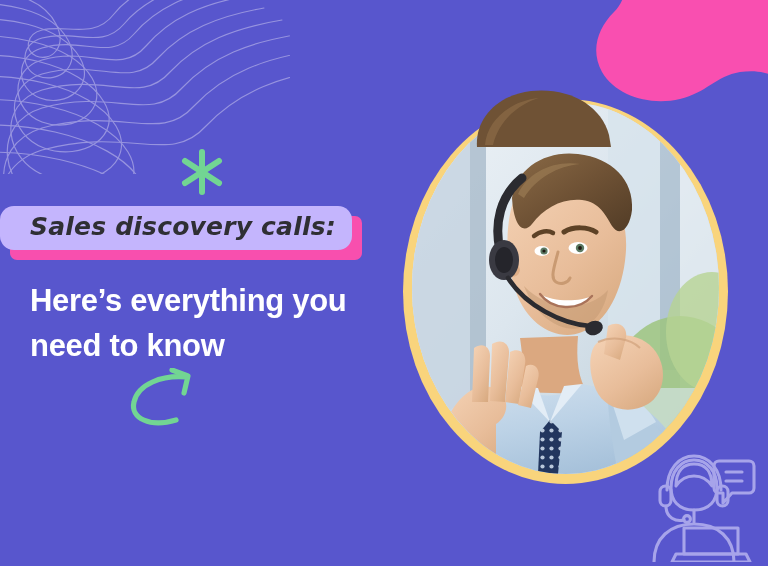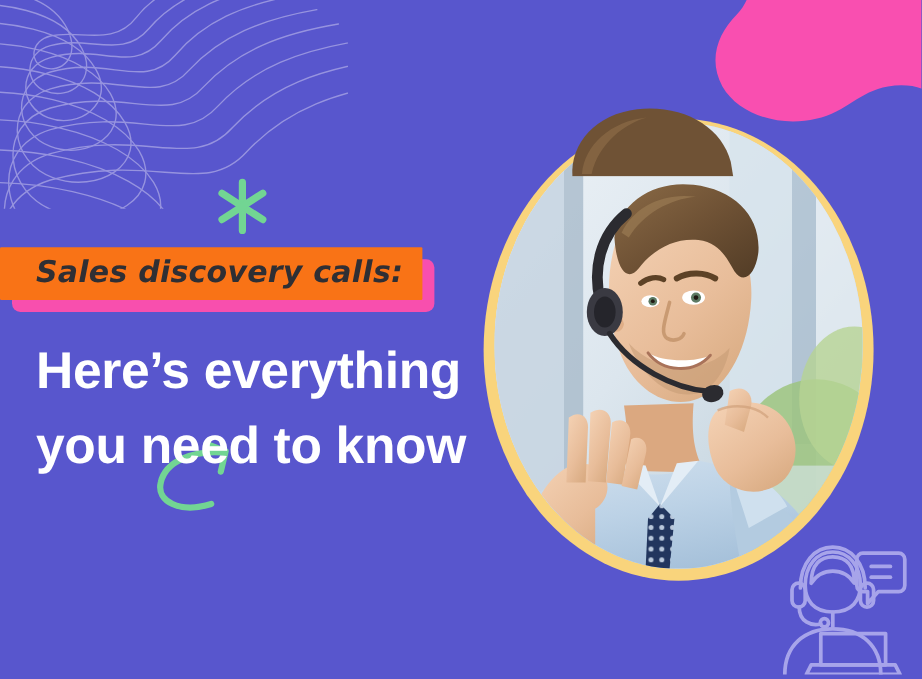--- a/index.html
+++ b/index.html
@@ -79,40 +79,40 @@
   }
   #eyebrow-shadow {
     position:absolute;
     left:10px; top:10px;
     width:100%; height:100%;
     background:#f84fae;
     border-radius:7px;
   }
   #eyebrow-box {
     position:relative;
-    background:#f97316;
-    border-radius:1px;
+    background:#c4b5fd;
+    border-radius:14px;
     padding:8px 16px 9px 30px;
     display:inline-block;
   }
   #eyebrow-text {
     font-family:"DejaVu Sans", sans-serif;
     font-style:italic;
     font-weight:700;
     font-size:25px;
     line-height:1.06;
     color:#2f2f34;
     letter-spacing:0.2px;
     white-space:nowrap;
   }
   #headline-text {
     margin:28px 0 0 30px;
     font-family:"Liberation Sans", sans-serif;
     font-weight:700;
-    font-size:43px;
+    font-size:31px;
     line-height:1.48;
     color:#ffffff;
     letter-spacing:-0.3px;
     max-width:370px;
   }
 
   
   #support-agent-icon {
     position:absolute; left:648px; top:450px;
     width:110px; height:112px;

